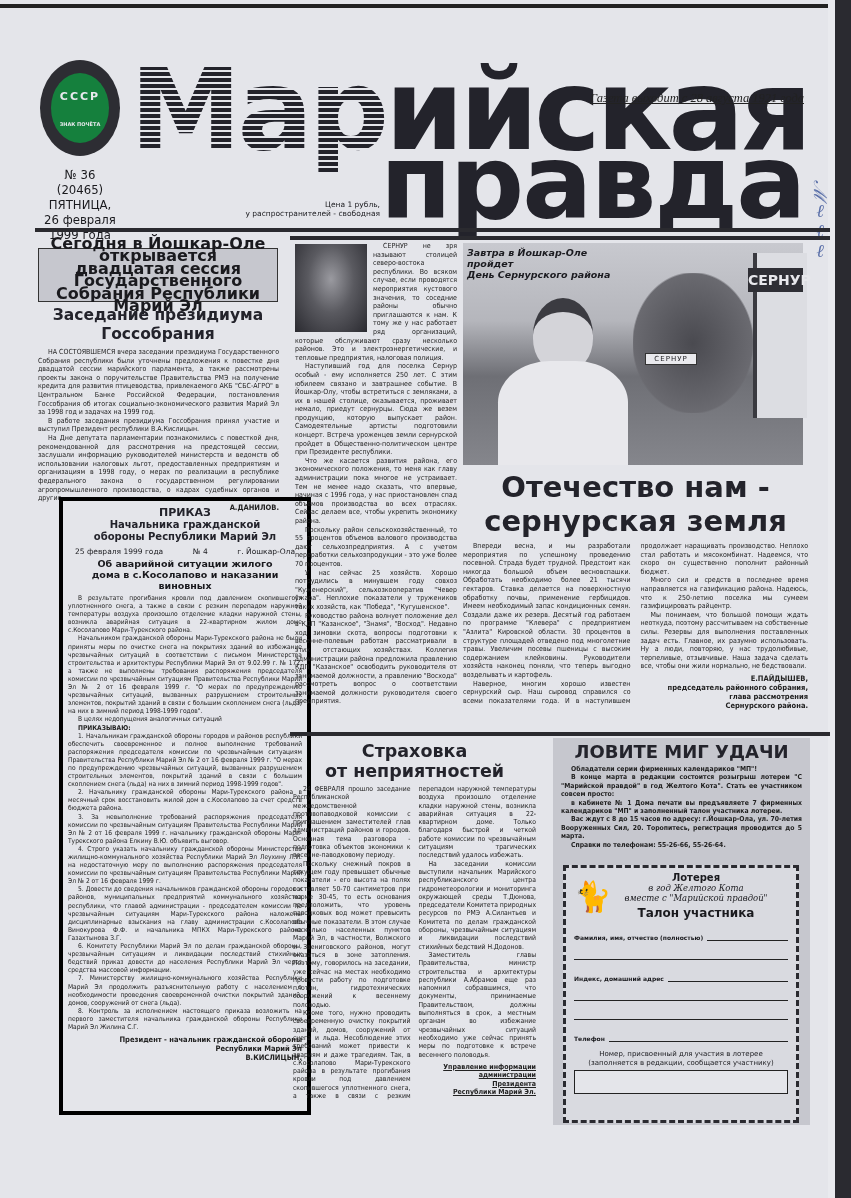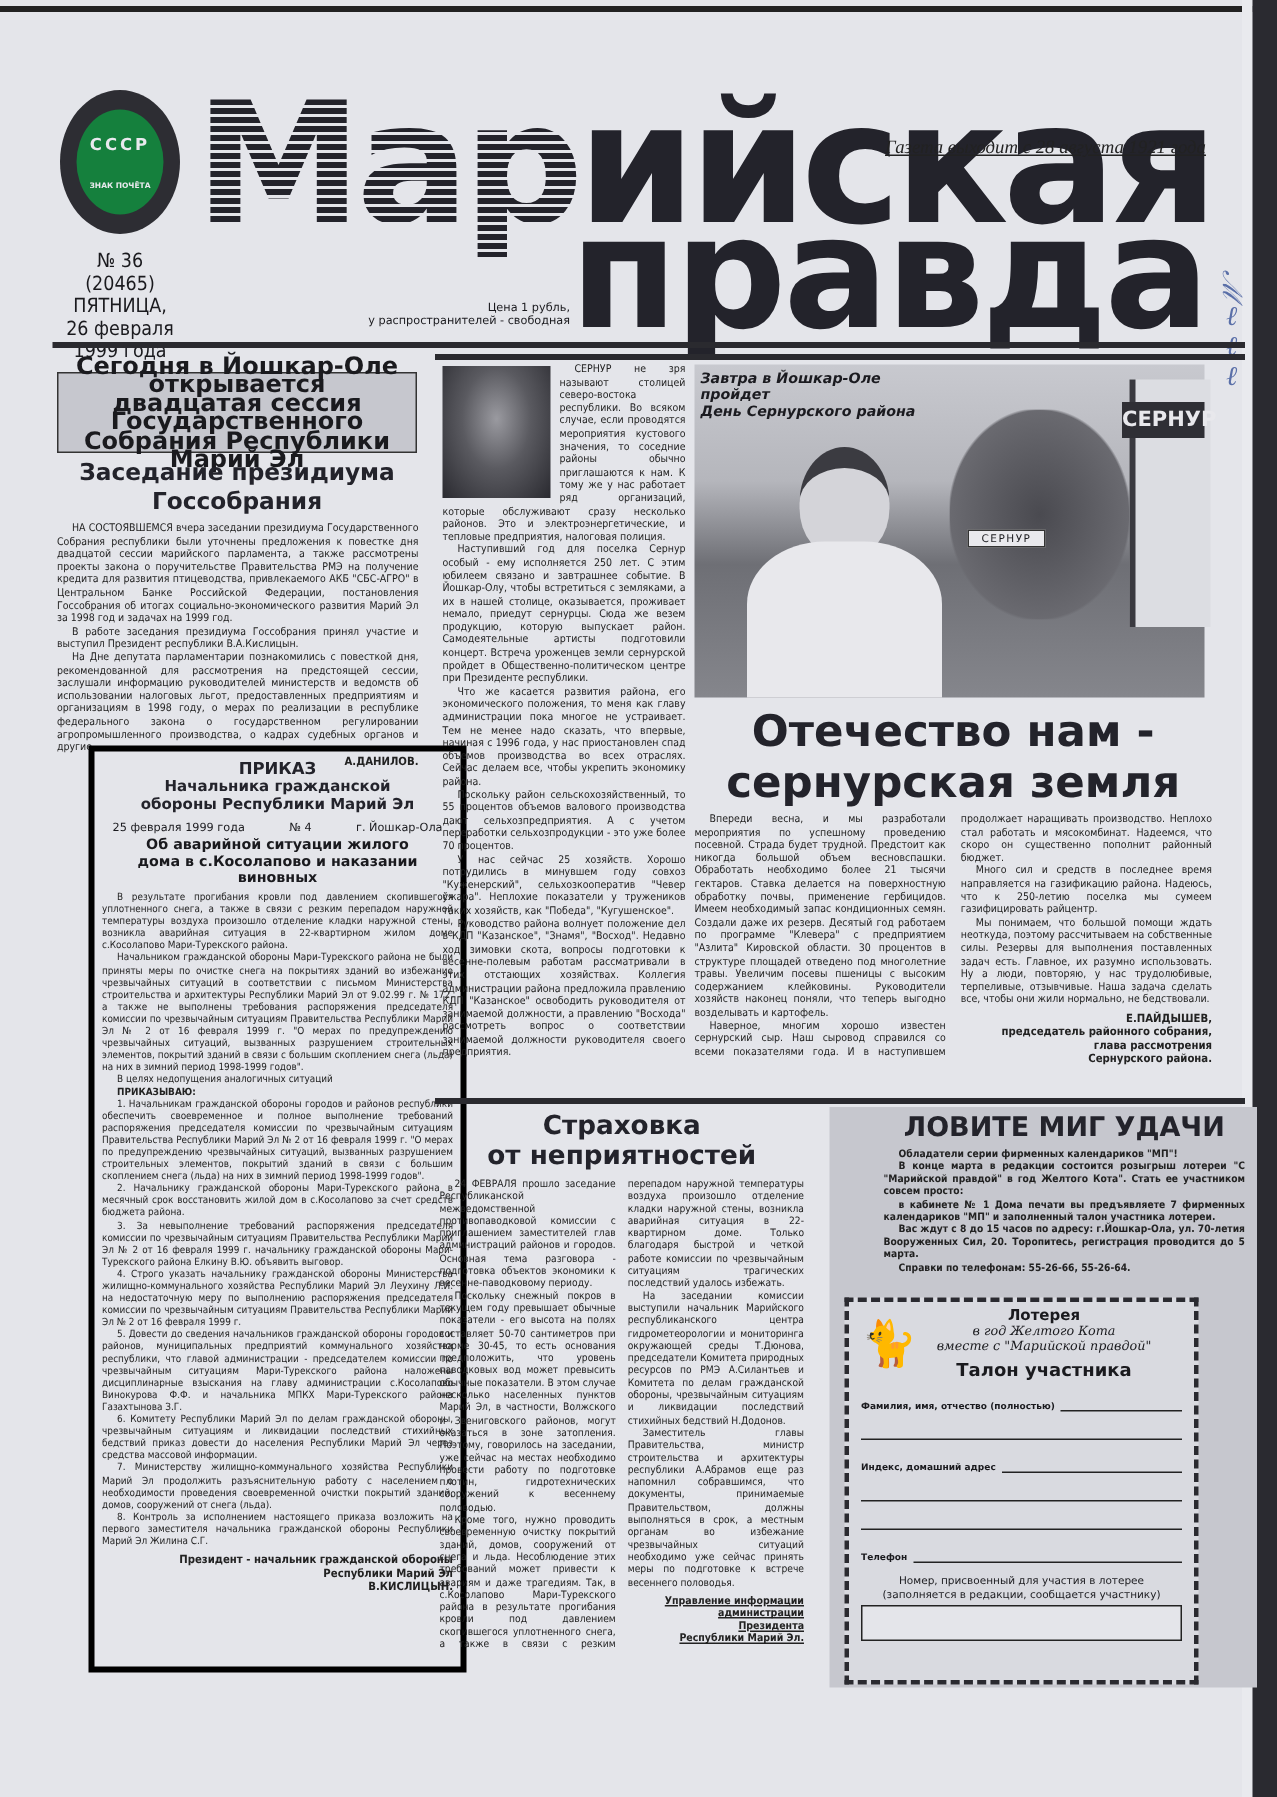--- a/index.html
+++ b/index.html
@@ -161,21 +161,21 @@
     <p>На заседании комиссии выступили начальник Марийского республиканского центра гидрометеорологии и мониторинга окружающей среды Т.Дюнова, председатели Комитета природных ресурсов по РМЭ А.Силантьев и Комитета по делам гражданской обороны, чрезвычайным ситуациям и ликвидации последствий стихийных бедствий Н.Додонов.</p>
     <p>Заместитель главы Правительства, министр строительства и архитектуры республики А.Абрамов еще раз напомнил собравшимся, что документы, принимаемые Правительством, должны выполняться в срок, а местным органам во избежание чрезвычайных ситуаций необходимо уже сейчас принять меры по подготовке к встрече весеннего половодья.</p>
     <div class="sign" style="margin-top:4px;font-size:7px;line-height:8.5px;text-decoration:underline;">
       <div>Управление информации</div>
       <div>администрации</div>
       <div>Президента</div>
       <div>Республики Марий Эл.</div>
     </div>
   </div>
 
-  <div class="box" style="left:553px;top:738px;width:257px;height:387px;background:#c6c7ce;padding-left:28px;">
+  <div class="box" style="left:553px;top:738px;width:257px;height:387px;background:#c6c7ce;">
     <div class="head-black" style="font-size:18px;line-height:22px;margin-top:3px;">ЛОВИТЕ МИГ УДАЧИ</div>
     <div class="body-text" style="padding:2px 8px 0;font-weight:bold;font-size:6.8px;line-height:8.4px;">
       <p>Обладатели серии фирменных календариков "МП"!</p>
       <p>В конце марта в редакции состоится розыгрыш лотереи "С "Марийской правдой" в год Желтого Кота". Стать ее участником совсем просто:</p>
       <p>в кабинете № 1 Дома печати вы предъявляете 7 фирменных календариков "МП" и заполненный талон участника лотереи.</p>
       <p>Вас ждут с 8 до 15 часов по адресу: г.Йошкар-Ола, ул. 70-летия Вооруженных Сил, 20. Торопитесь, регистрация проводится до 5 марта.</p>
       <p>Справки по телефонам: 55-26-66, 55-26-64.</p>
     </div>
     <div style="position:absolute;left:10px;top:127px;width:230px;height:252px;border:3px dashed #2a2a30;background:#d9dae0;">
       <div style="position:absolute;left:8px;top:8px;width:32px;height:42px;font-size:30px;line-height:42px;text-align:center;color:#333;">🐈</div>

